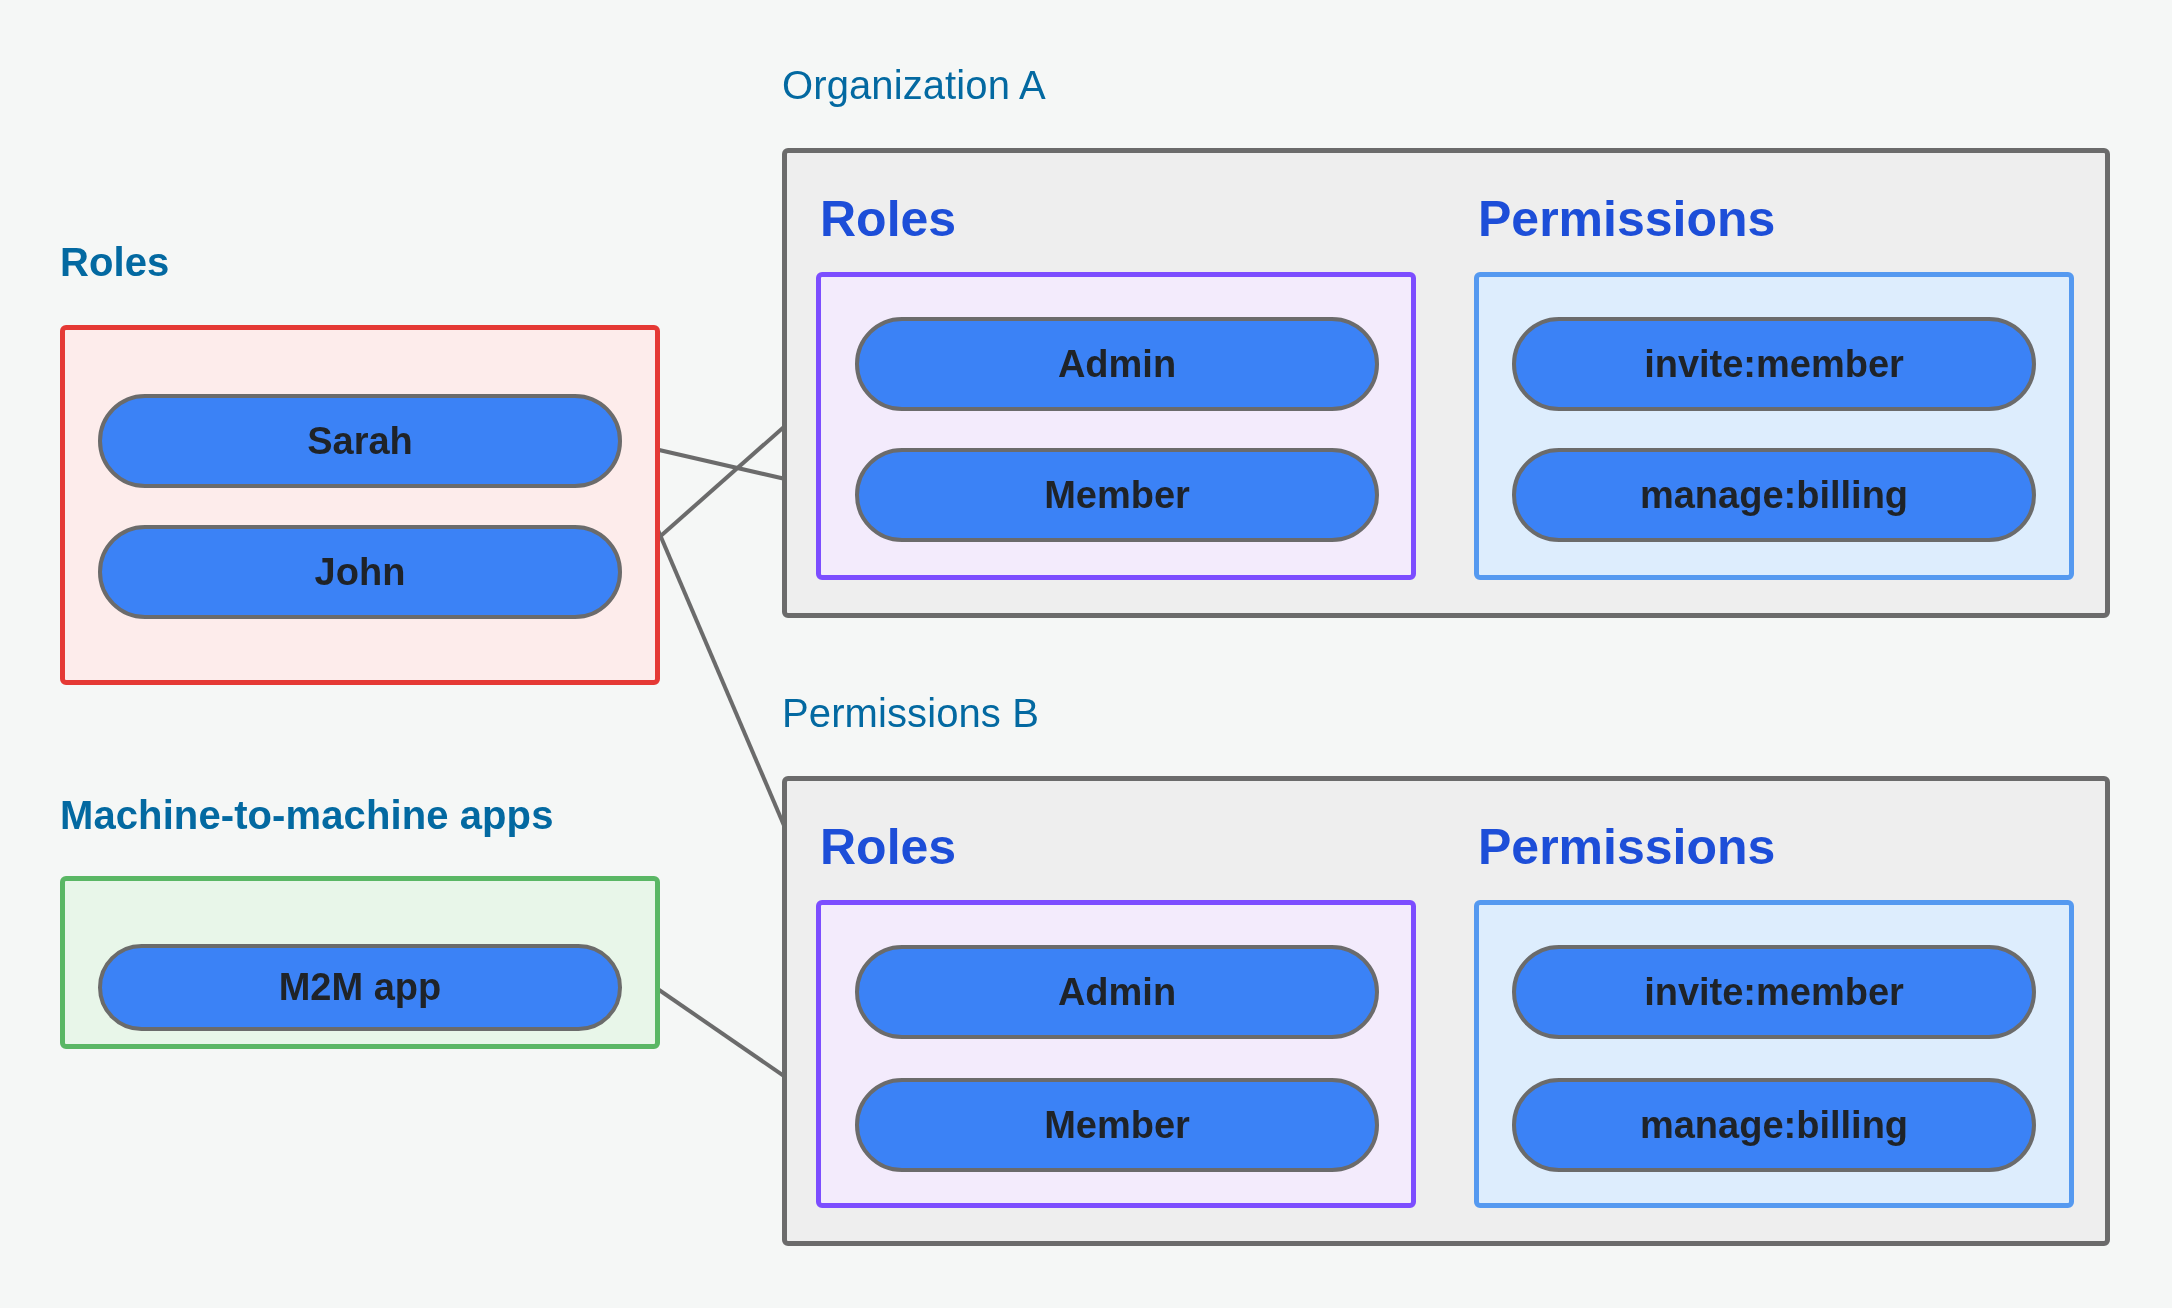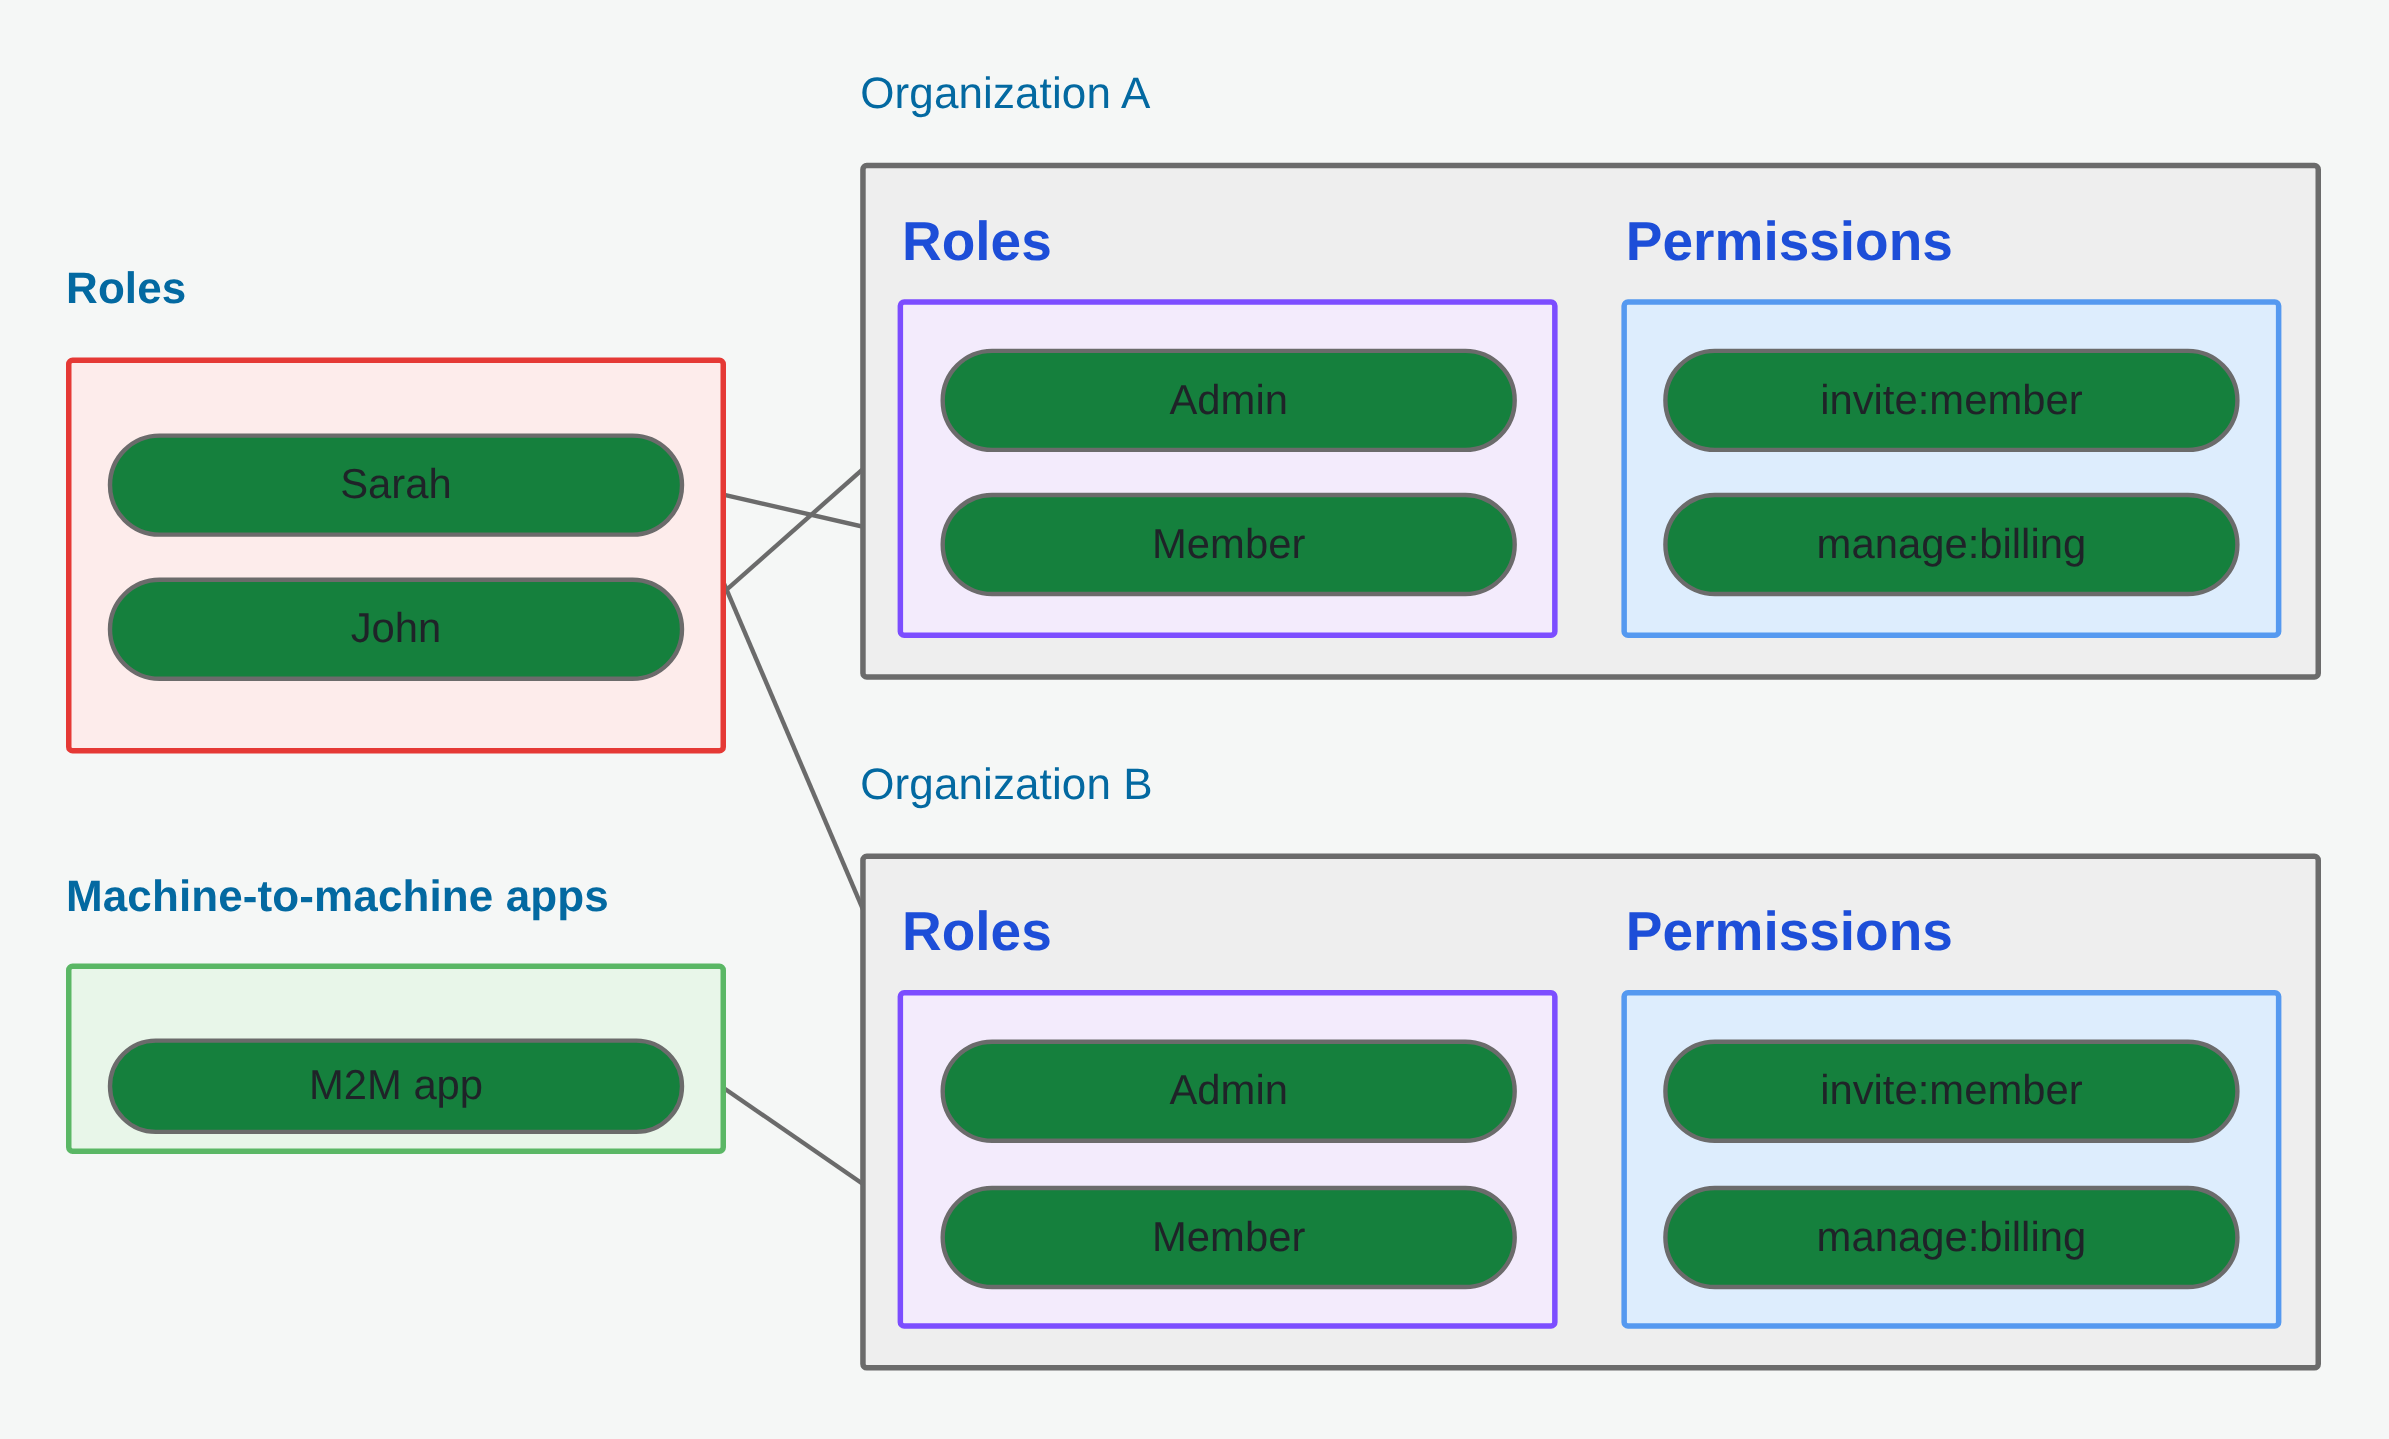--- a/index.html
+++ b/index.html
@@ -56,29 +56,30 @@
   }
   .perm-box {
     background: #ddedfd;
     border: 5px solid #5599f0;
   }
 
   
   .pill {
     position: absolute;
     box-sizing: border-box;
-    background: #15803d;
+    background: #3b82f6;
     border: 4px solid #6b6b6b;
     border-radius: 999px;
     display: flex;
     align-items: center;
     justify-content: center;
     font-size: 38px;
     color: #1f2328;
     white-space: nowrap;
+    font-weight: bold;
   }
 
   
   .inner-label {
     position: absolute;
     font-size: 50px;
     color: #1d4ed8;
     white-space: nowrap;
     font-weight: bold;
   }
@@ -154,21 +155,21 @@
 
   <div class="group-box roles-box" style="left:816px; top:272px; width:600px; height:308px;"></div>
   <div class="group-box perm-box" style="left:1474px; top:272px; width:600px; height:308px;"></div>
 
   <div class="pill" style="left:855px; top:317px; width:524px; height:94px;">Admin</div>
   <div class="pill" style="left:855px; top:448px; width:524px; height:94px;">Member</div>
 
   <div class="pill" style="left:1512px; top:317px; width:524px; height:94px;">invite:member</div>
   <div class="pill" style="left:1512px; top:448px; width:524px; height:94px;">manage:billing</div>
 
-  <div class="caption light" style="left:782px; top:691px;">Organization B</div>
+  <div class="caption light" style="left:782px; top:691px;">Permissions B</div>
 
   <div class="group-box org-box" style="left:782px; top:776px; width:1328px; height:470px;"></div>
 
   <div class="inner-label" style="left:820px; top:818px;">Roles</div>
   <div class="inner-label" style="left:1478px; top:818px;">Permissions</div>
 
   <div class="group-box roles-box" style="left:816px; top:900px; width:600px; height:308px;"></div>
   <div class="group-box perm-box" style="left:1474px; top:900px; width:600px; height:308px;"></div>
 
   <div class="pill" style="left:855px; top:945px; width:524px; height:94px;">Admin</div>

